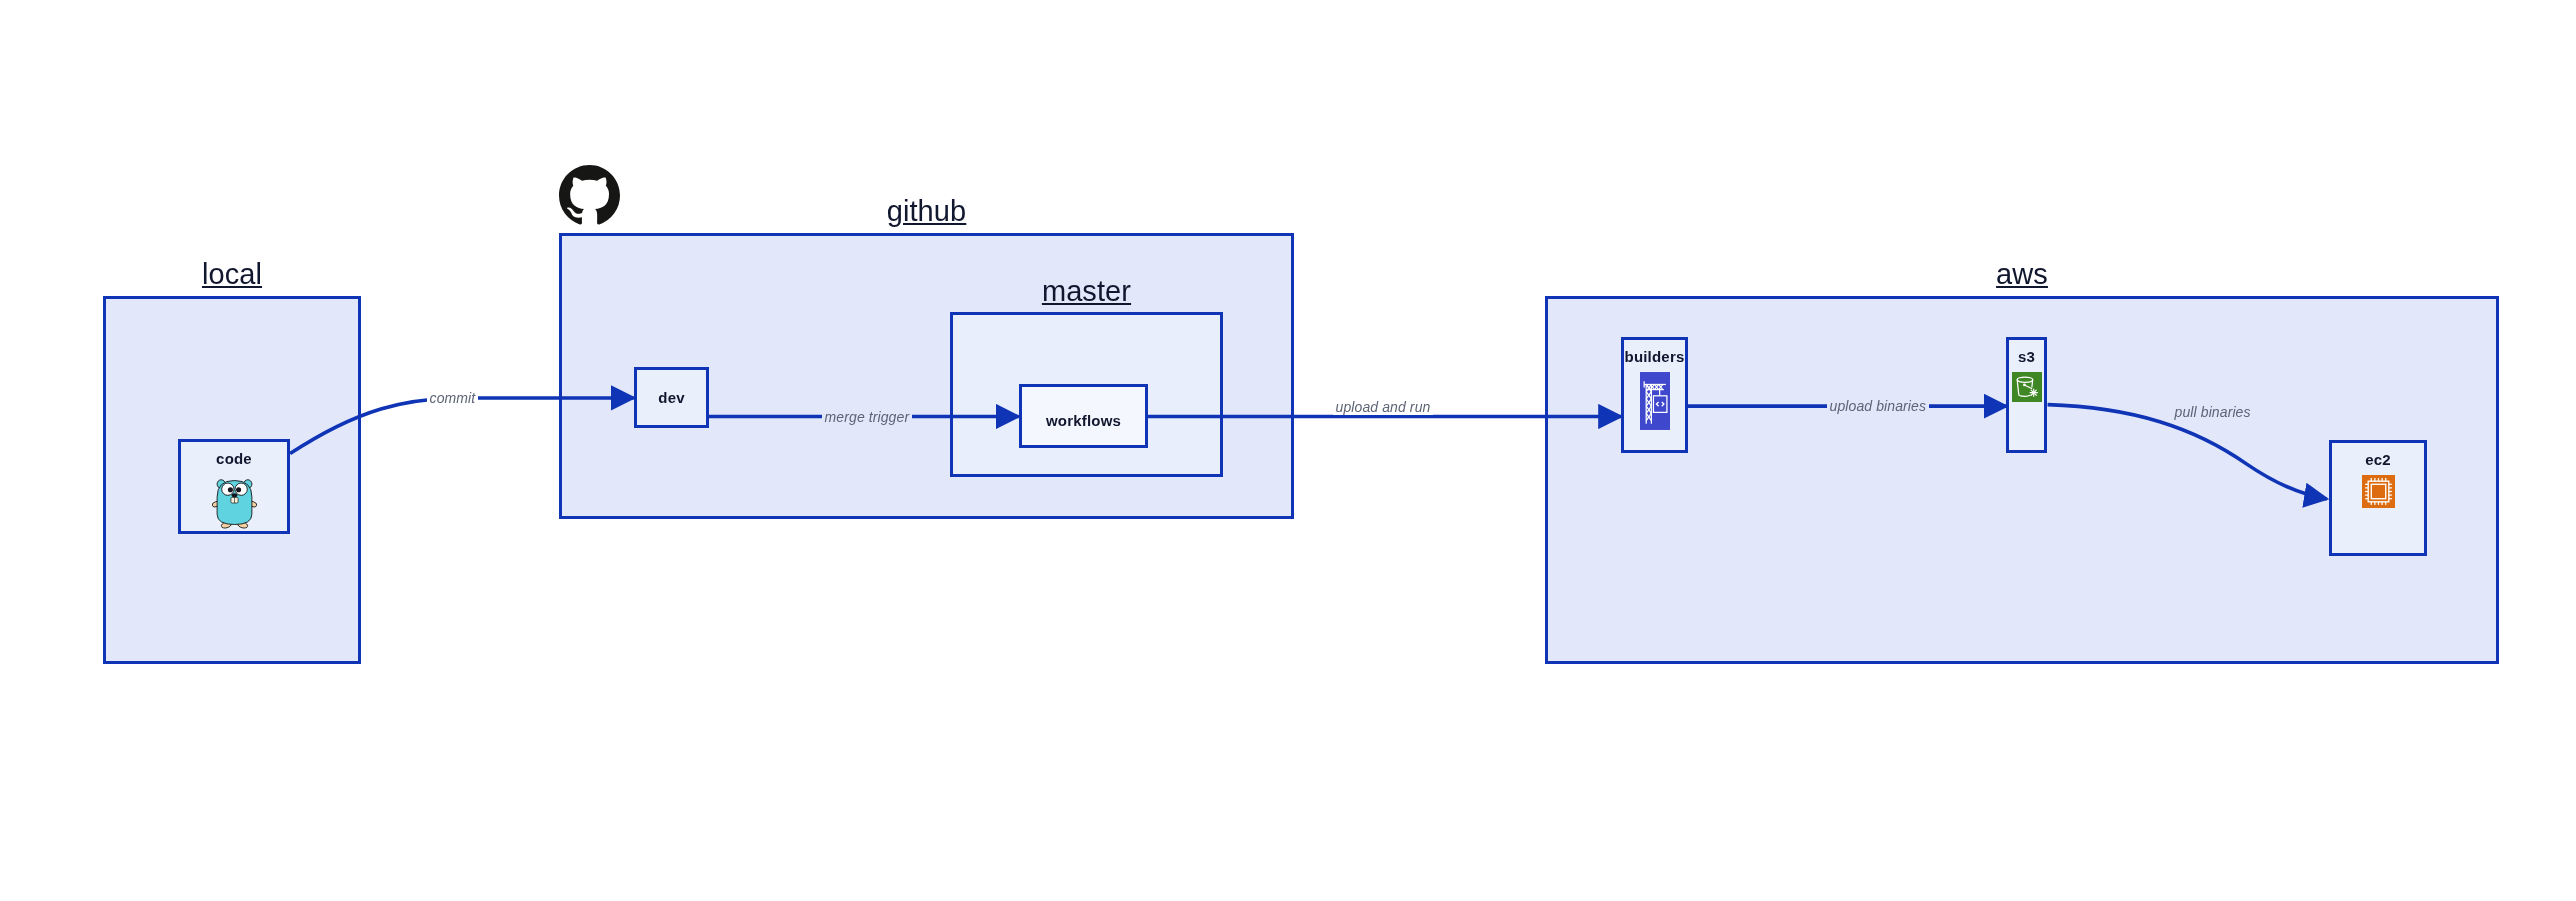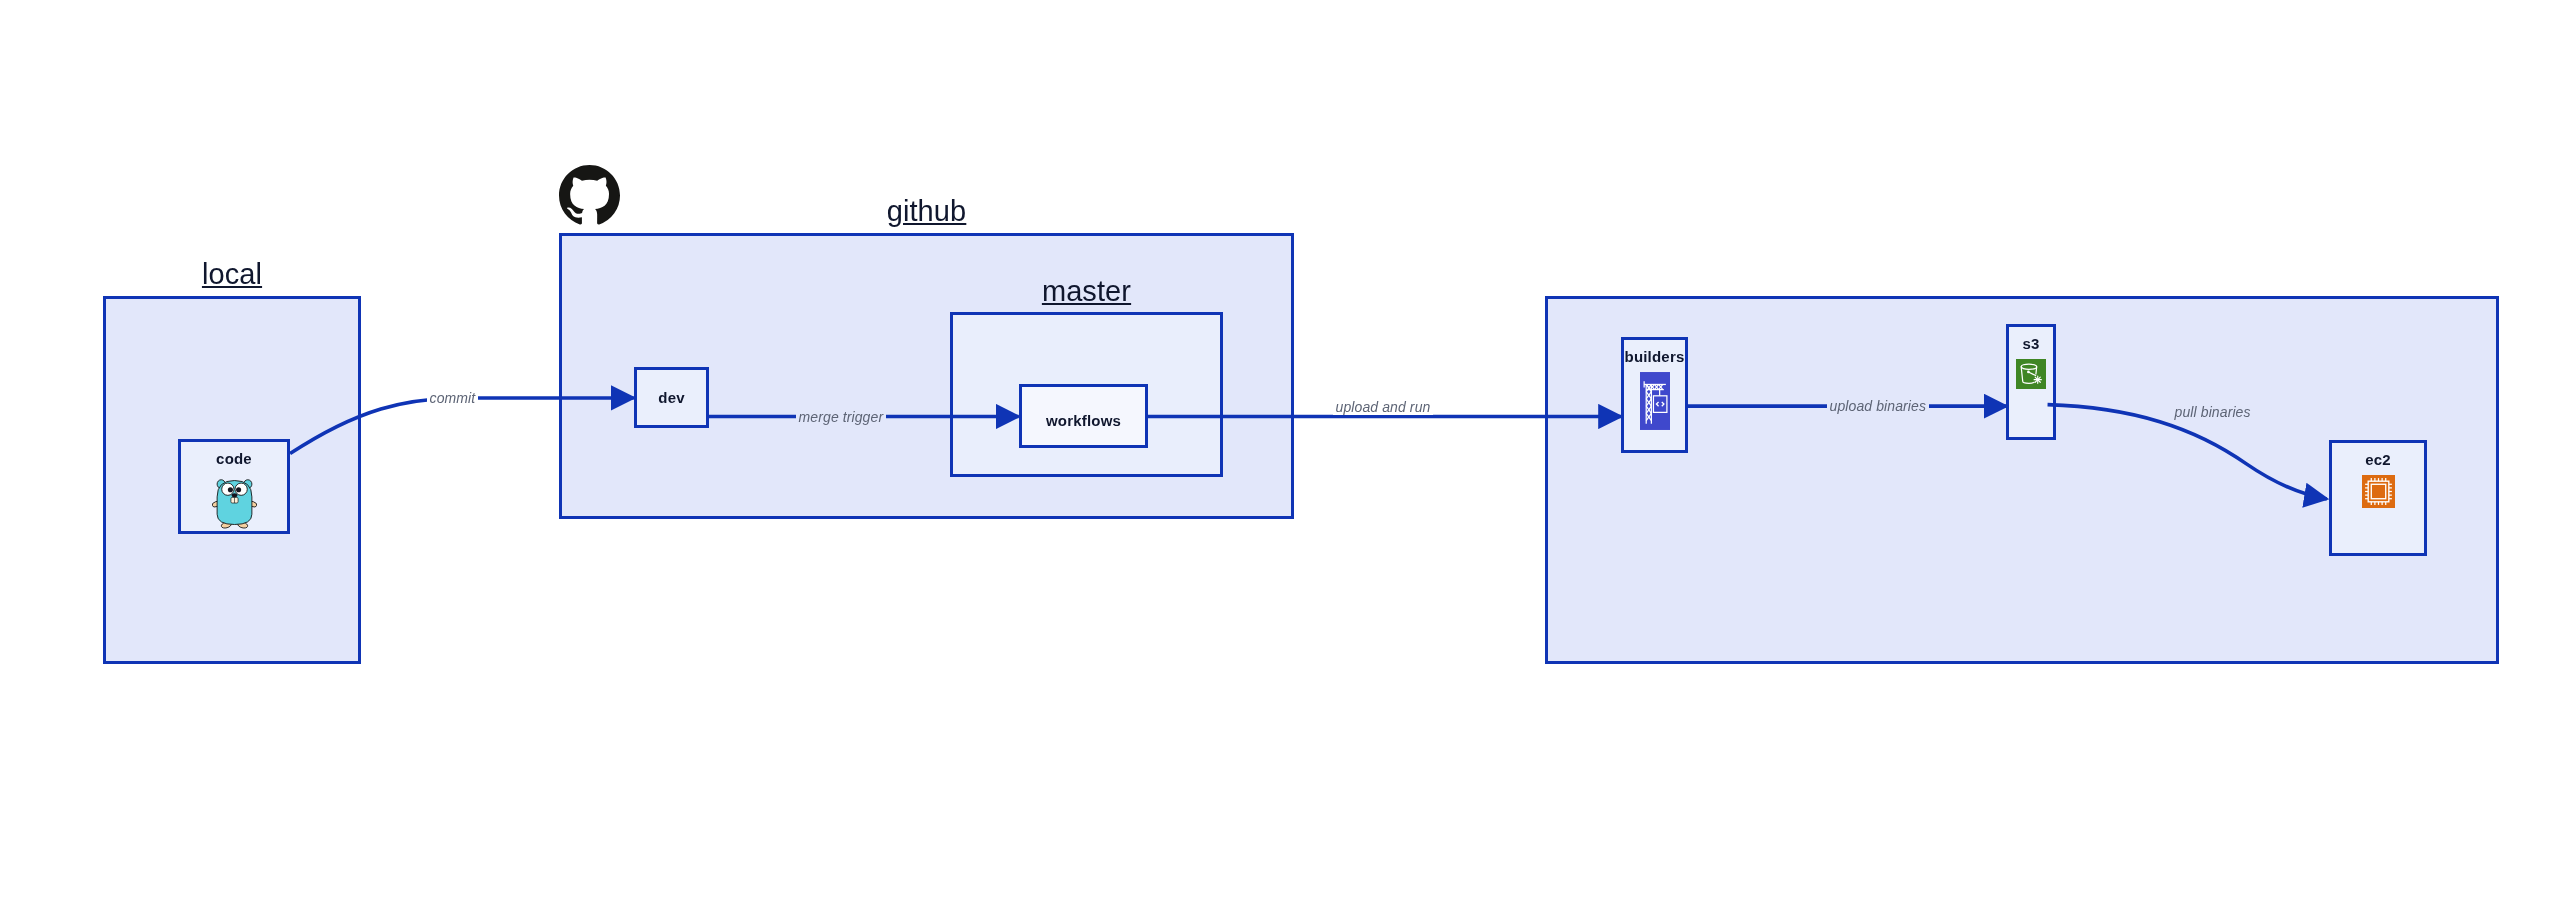--- a/index.html
+++ b/index.html
@@ -155,20 +155,21 @@
     <span class="node-label" style="margin-top:0;">dev</span>
   </div>
 
   <div class="group-label" style="left:950px; top:312px; width:273px; transform:translateY(-37px);">master</div>
   <div class="sub-box" style="left:950px; top:312px; width:273px; height:165px;"></div>
 
   <div class="node" style="left:1019px; top:384px; width:129px; height:64px; justify-content:center; background:#f5f7fe;">
     <span class="node-label" style="margin-top:8px;">workflows</span>
   </div>
 
+  <div class="group-label" style="left:1545px; top:296px; width:954px; transform:translateY(-38px);">aws</div>
   <div class="group-box" style="left:1545px; top:296px; width:954px; height:368px;"></div>
 
   <div class="node" style="left:1621px; top:337px; width:67px; height:116px;">
     <span class="node-label">builders</span>
     <span class="node-icon">
       <svg width="30" height="58" viewBox="0 0 58 112" xmlns="http://www.w3.org/2000/svg">
         <rect x="0" y="0" width="58" height="112" fill="#3f48cc"></rect>
         <g stroke="#ffffff" stroke-width="2.4" fill="none">
 
           <line x1="12" y1="24" x2="12" y2="100"></line>
@@ -200,21 +201,21 @@
           <rect x="26" y="46" width="26" height="32"></rect>
         </g>
         <g fill="#ffffff">
           <path d="M35 57 l-5 5 l5 5 l1.8 -1.8 l-3.2 -3.2 l3.2 -3.2 z"></path>
           <path d="M43 57 l5 5 l-5 5 l-1.8 -1.8 l3.2 -3.2 l-3.2 -3.2 z"></path>
         </g>
       </svg>
     </span>
   </div>
 
-  <div class="node" style="left:2006px; top:324px; width:50px; height:116px;">
+  <div class="node" style="left:2006px; top:337px; width:41px; height:116px;">
     <span class="node-label">s3</span>
     <span class="node-icon">
       <svg width="30" height="30" viewBox="0 0 58 58" xmlns="http://www.w3.org/2000/svg">
         <rect x="0" y="0" width="58" height="58" fill="#3f8624"></rect>
         <g stroke="#ffffff" stroke-width="2.4" fill="none" stroke-linecap="round">
           <ellipse cx="25" cy="15" rx="15" ry="5"></ellipse>
           <path d="M10 15 l3 28 q0 4 12 4 q7 0 10 -2"></path>
           <path d="M40 15 l-1.5 14"></path>
           <line x1="24" y1="25" x2="38" y2="32"></line>
         </g>
@@ -287,21 +288,21 @@
       <path d="M 3276 788 L 3894 788" fill="none" stroke="#0f34b5" stroke-width="7" marker-end="url(#ah)"></path>
     </g>
 
     <g>
       <path d="M 3974 785 C 4140 790, 4260 830, 4360 900 C 4430 948, 4480 962, 4516 968" fill="none" stroke="#0f34b5" stroke-width="7" marker-end="url(#ah)"></path>
     </g>
   </svg>
 
   <div class="edge-label on-white" style="left:427px; top:390px;">commit</div>
 
-  <div class="edge-label on-group" style="left:796px; top:409px;">merge trigger</div>
+  <div class="edge-label on-group" style="left:822px; top:409px;">merge trigger</div>
 
   <div class="edge-label on-white" style="left:1333px; top:399px;">upload and run</div>
 
   <div class="edge-label on-group" style="left:1827px; top:398px;">upload binaries</div>
 
   <div class="edge-label on-group" style="left:2172px; top:404px;">pull binaries</div>
 
 
 </div>
 

